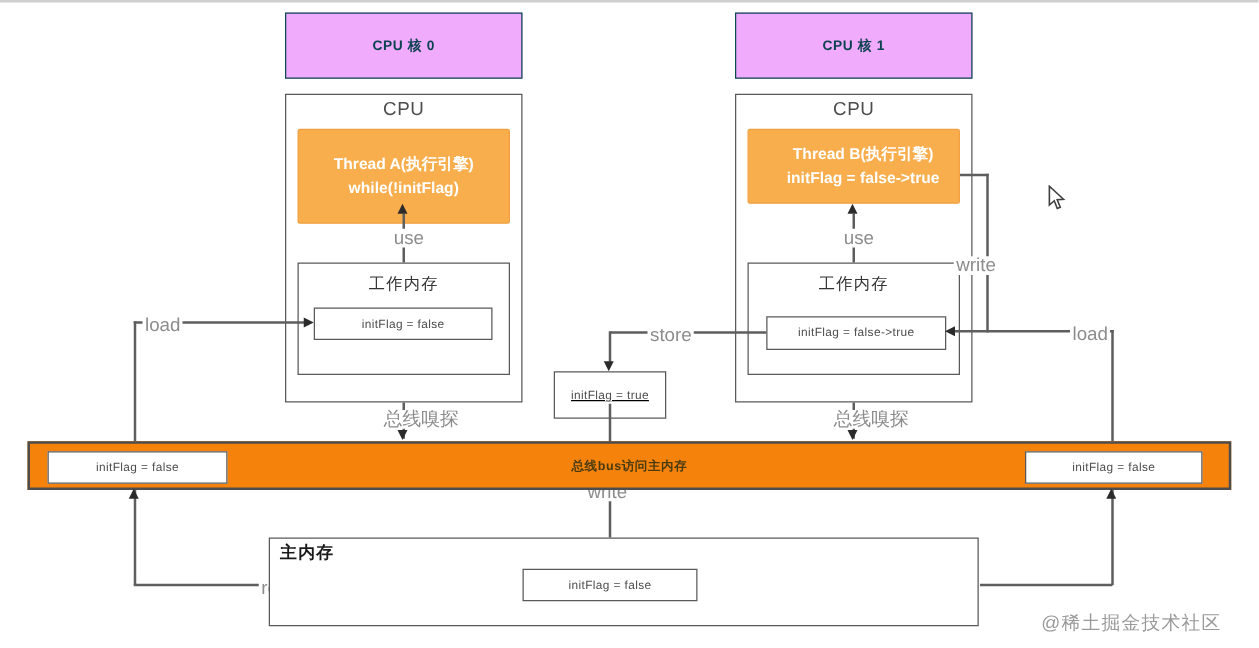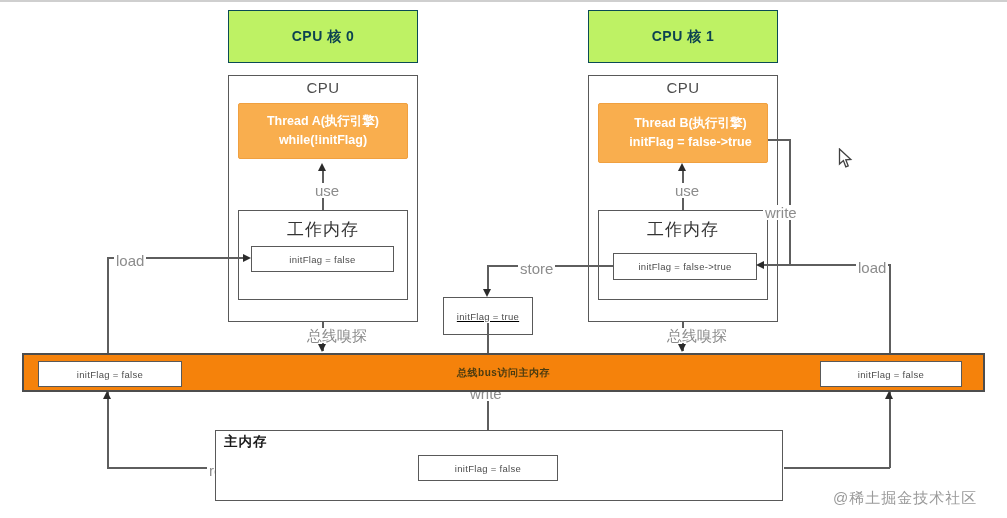--- a/index.html
+++ b/index.html
@@ -11,46 +11,46 @@
   .box{position:absolute;background:#fff;border:1.6px solid #595959;box-sizing:border-box;}
   .ctr{display:flex;align-items:center;justify-content:center;text-align:center;}
   .vline{position:absolute;width:1.6px;background:#5e5e5e;}
   .hline{position:absolute;height:1.6px;background:#5e5e5e;}
   .lbl{position:absolute;font-size:15px;color:#8c8c8c;background:#fff;padding:0 2px;line-height:1;white-space:nowrap;}
   .arr{position:absolute;width:0;height:0;}
   .arr.up{border-left:4px solid transparent;border-right:4px solid transparent;border-bottom:8px solid #2b2b2b;}
   .arr.down{border-left:4px solid transparent;border-right:4px solid transparent;border-top:8px solid #2b2b2b;}
   .arr.left{border-top:4px solid transparent;border-bottom:4px solid transparent;border-right:8px solid #2b2b2b;}
   .arr.right{border-top:4px solid transparent;border-bottom:4px solid transparent;border-left:8px solid #2b2b2b;}
-  .core{position:absolute;background:#bef264;border:1.5px solid #0a4a55;box-sizing:border-box;
-        color:#0c4250;font-weight:bold;font-size:14px;letter-spacing:.5px;}
+  .core{position:absolute;background:#f0abfc;border:1.5px solid #0a4a55;box-sizing:border-box;
+        color:#0c4250;font-weight:bold;font-size:11px;letter-spacing:.5px;}
   .thread{position:absolute;background:#f9ae4e;border:1px solid #f0a040;border-radius:2px;box-sizing:border-box;
         color:#ffffff;font-weight:bold;font-size:12.5px;line-height:1.55;}
   .cpulabel{position:absolute;font-size:15px;color:#4d4d4d;letter-spacing:.5px;text-align:center;}
-  .wmtitle{position:absolute;font-size:17px;color:#333;text-align:center;letter-spacing:1px;}
+  .wmtitle{position:absolute;font-size:13px;color:#333;text-align:center;letter-spacing:1px;}
   .val{font-size:9.5px;color:#4d4d4d;letter-spacing:.3px;}
   .busbar{position:absolute;background:#f5820b;border:2px solid #4d4d4d;box-sizing:border-box;}
   .bustext{position:absolute;width:100%;text-align:center;font-size:10px;color:#4a3b10;font-weight:bold;letter-spacing:.5px;}
   .watermark{position:absolute;font-size:15px;color:#9a9a9a;letter-spacing:1px;}
   .topframe{position:absolute;left:0;top:0;width:1007px;height:2px;background:#cfcfcf;}
 </style>
 </head>
 <body>
 
 <div id="stage">
   <div class="topframe"></div>
 
   <div class="core ctr" style="left:228px;top:10px;width:190px;height:53px;">
     <span>CPU 核 0</span>
   </div>
 
   <div class="box" style="left:228px;top:75px;width:190px;height:247px;"></div>
   <div class="cpulabel" style="left:228px;top:79px;width:190px;">CPU</div>
 
-  <div class="thread ctr" style="left:238px;top:103px;width:170px;height:56px;">
+  <div class="thread ctr" style="left:238px;top:103px;width:170px;height:76px;">
     <div>
       <div>Thread A(执行引擎)</div>
       <div>while(!initFlag)</div>
     </div>
   </div>
 
   <div class="vline" style="left:322px;top:171px;height:40px;"></div>
   <div class="arr up" style="left:318px;top:163px;"></div>
   <div class="lbl" style="left:313px;top:183px;">use</div>
 

